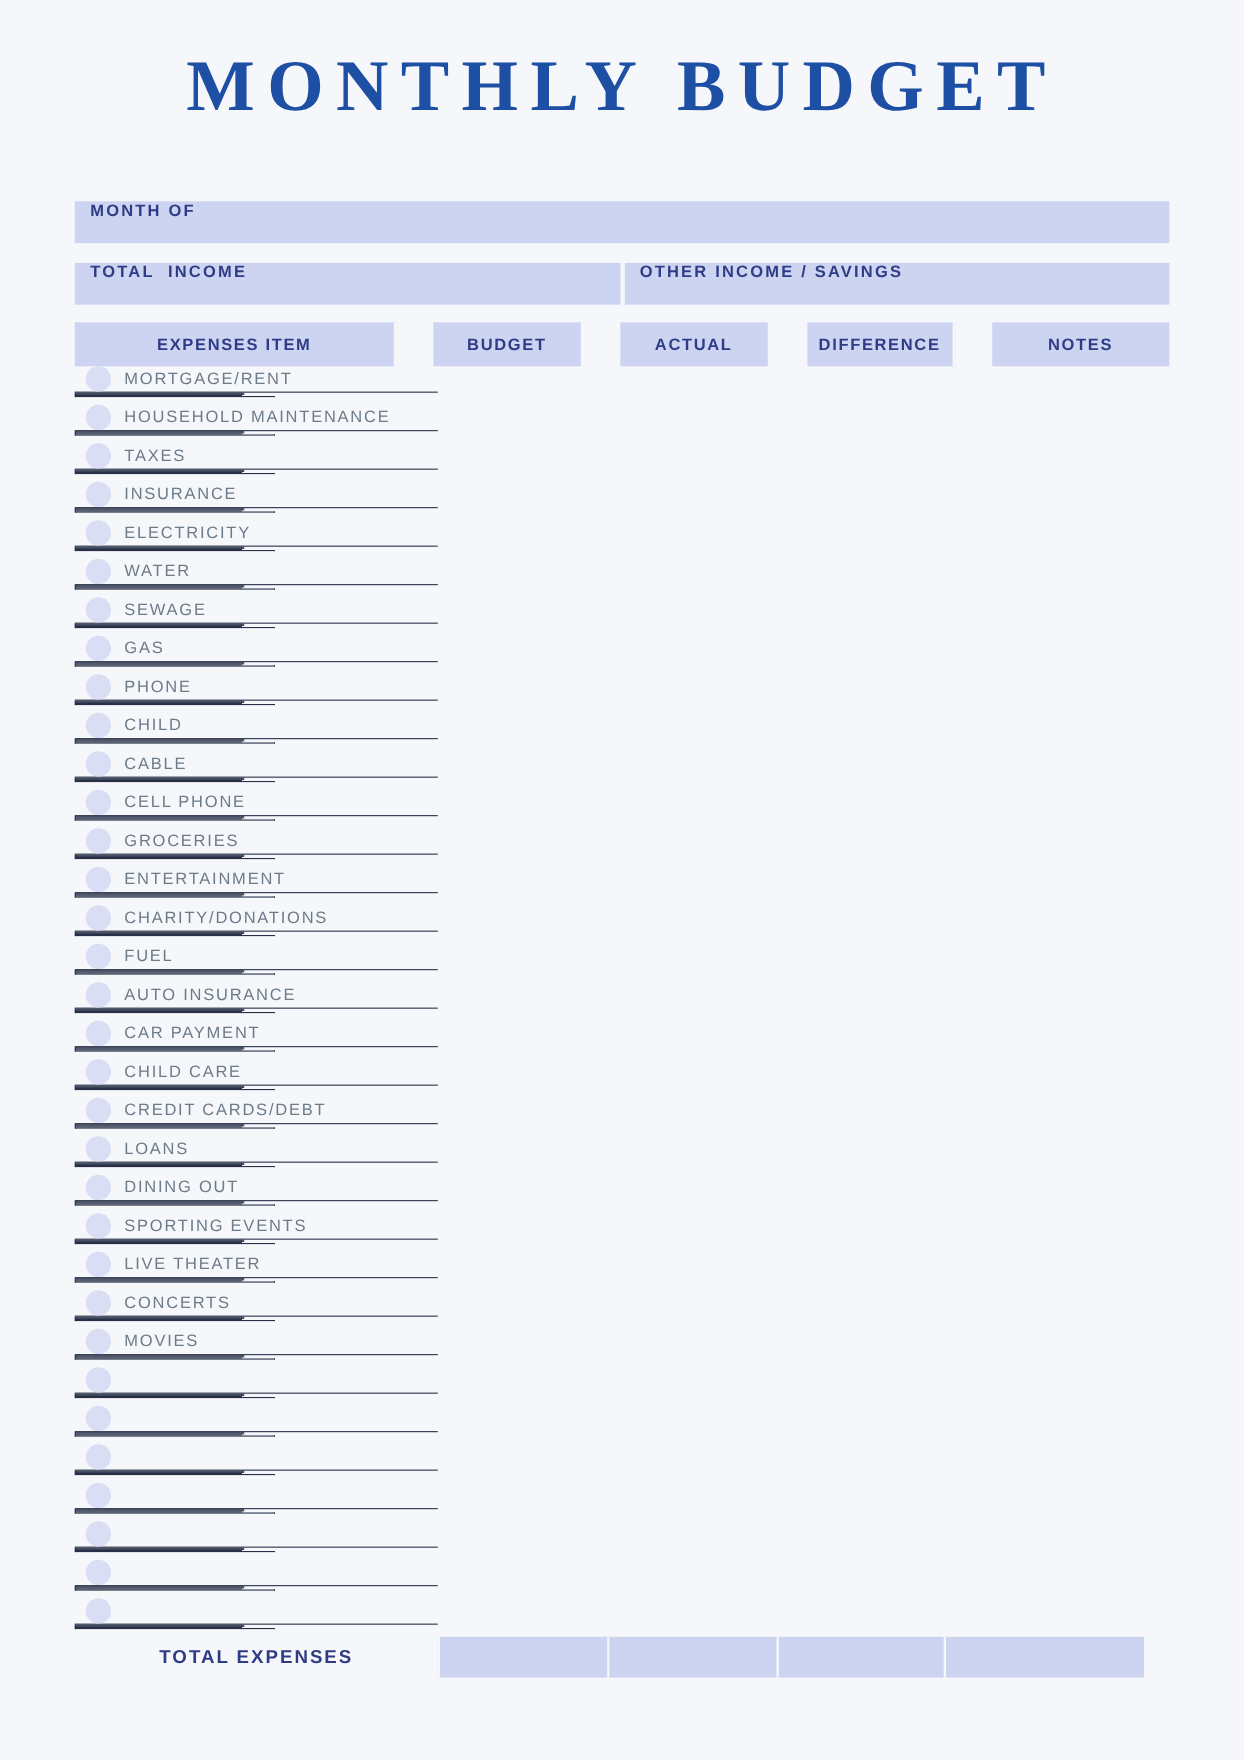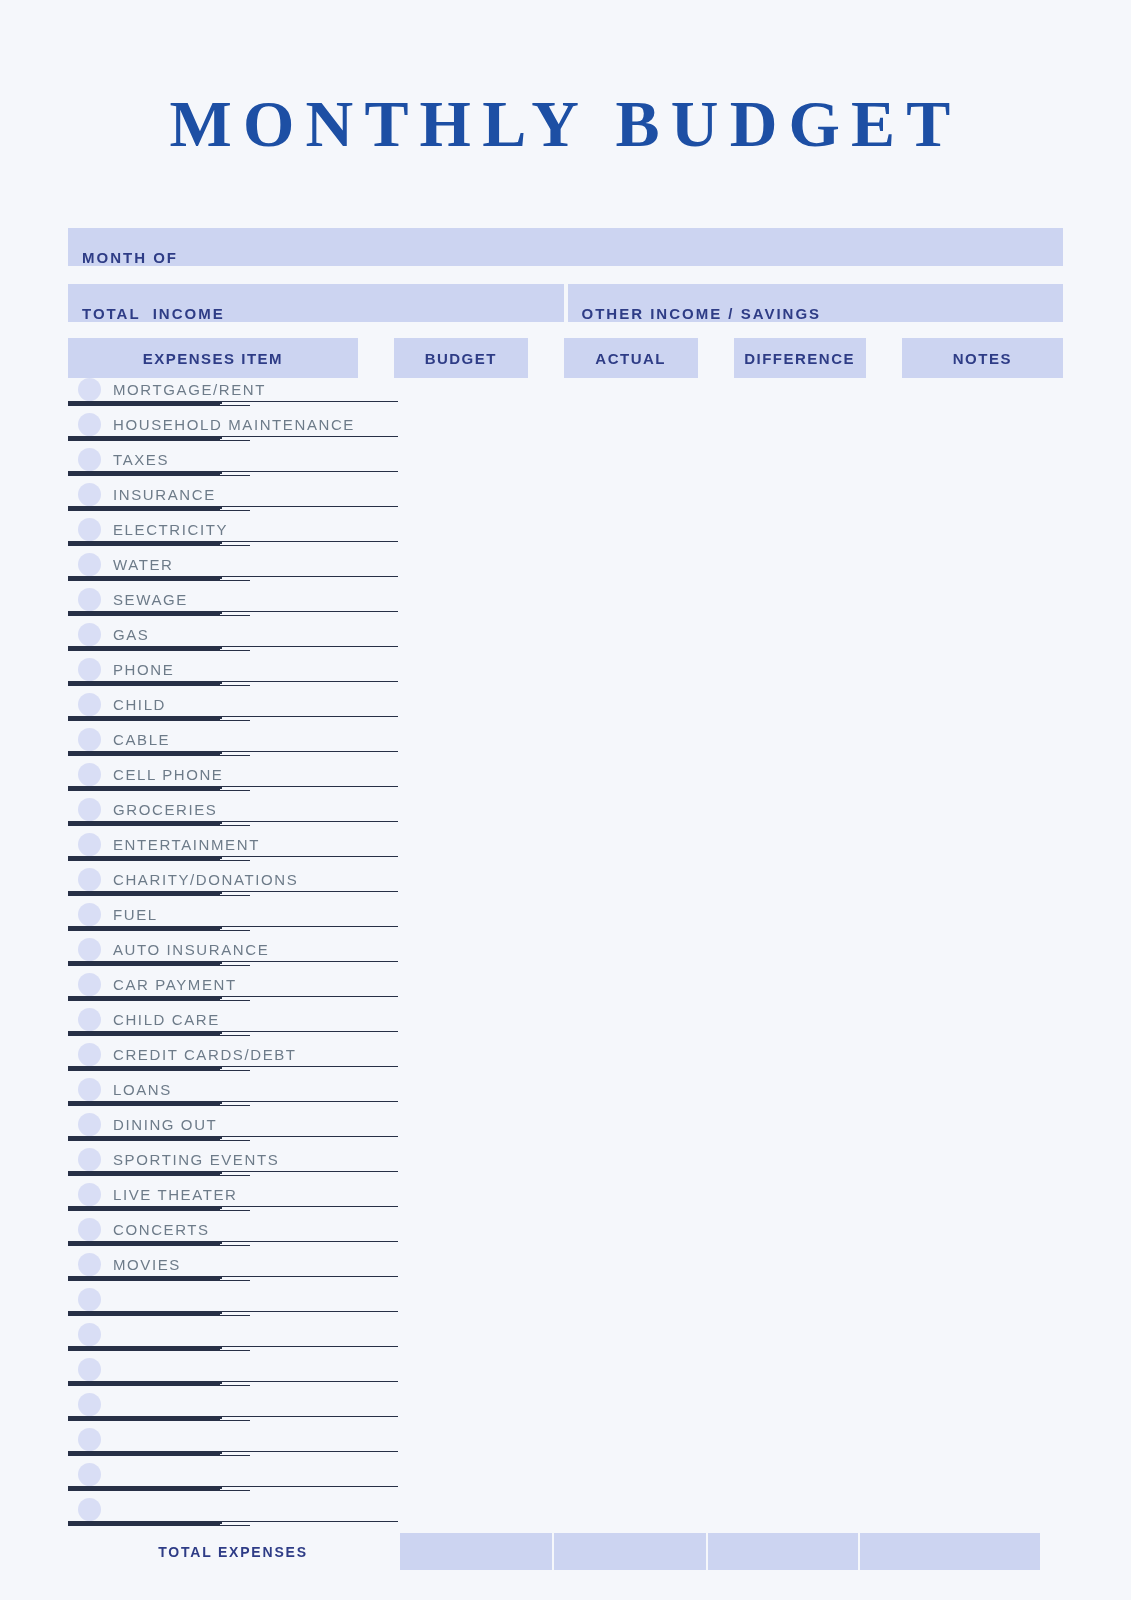--- a/index.html
+++ b/index.html
@@ -14,36 +14,36 @@
   *{margin:0;padding:0;box-sizing:border-box;}
   html,body{width:1131px;}
   body{
     height:1600px;
     background:var(--bg);
     font-family:"Liberation Sans", sans-serif;
     overflow:hidden;
   }
   .page{
     width:1131px;height:1175px;
-    padding:72px 68px 0 68px;
+    padding:27px 68px 0 68px;
   }
   .title{
     text-align:center;
     font-family:"Liberation Serif","DejaVu Serif",serif;
     font-weight:bold;
     font-size:66px;
     letter-spacing:0.17em;
     color:var(--title);
     margin-top:14px;
     white-space:nowrap;
   }
   .bar{
     background:var(--panel);
     height:38px;
-    display:flex;align-items:flex-end;
+    display:flex;align-items:flex-start;
     padding-left:14px;
     color:var(--navy);
     font-weight:bold;
     font-size:15px;
     letter-spacing:2px;
     white-space:pre-wrap;
   }
   .month-bar{margin-top:66px;}
   .income-row{
     display:flex;gap:4px;margin-top:18px;
@@ -92,21 +92,21 @@
     letter-spacing:1.6px;
     white-space:nowrap;
   }
   .total-row{display:flex;height:37px;margin-bottom:0;}
   .total-row .tcell{
     display:flex;align-items:center;justify-content:center;
   }
   .total-row .tcell.label{
     color:var(--navy);
     font-weight:bold;
-    font-size:14px;
+    font-size:17px;
     letter-spacing:1.8px;
   }
   .total-row .tcell.fill{
     background:var(--panel);
     border-left:2px solid var(--bg);
   }
 </style>
 </head>
 <body>
 

